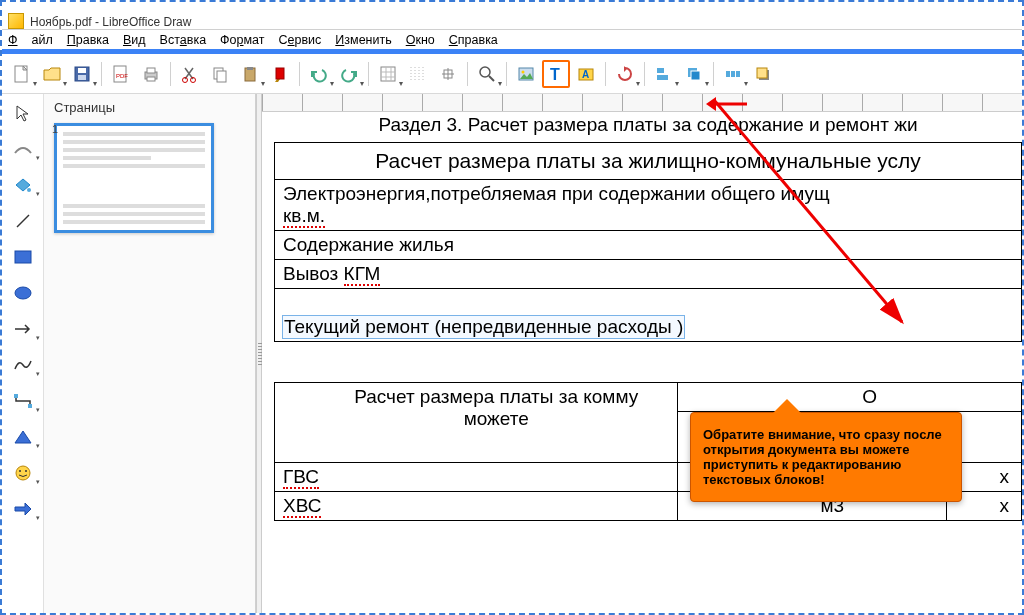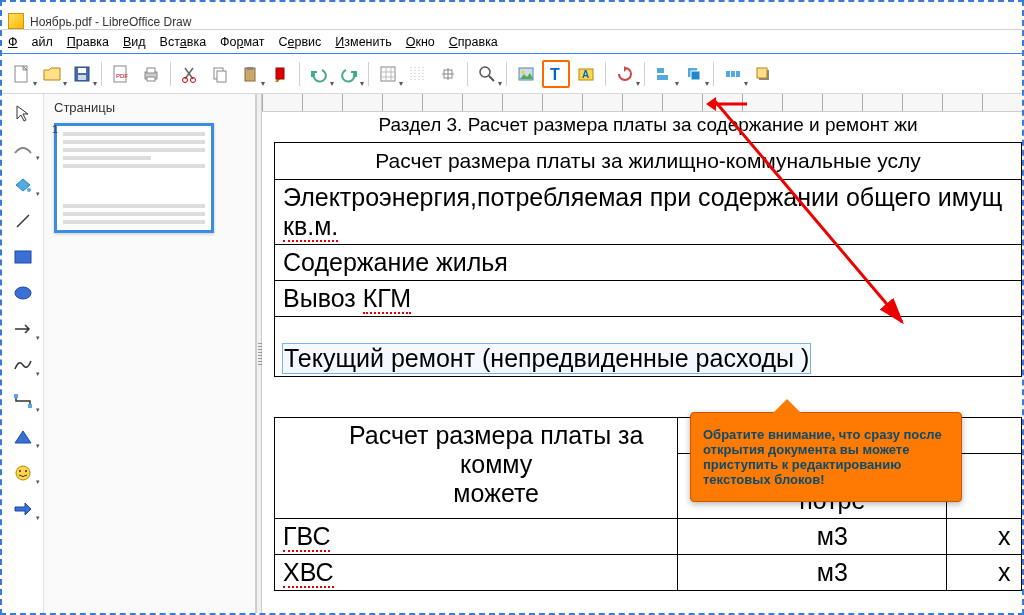--- a/index.html
+++ b/index.html
@@ -1,21 +1,21 @@
 <!DOCTYPE html>
 <html><head>
 <meta charset="utf-8">
 <style>
   * { box-sizing: border-box; margin: 0; padding: 0; font-family: "Segoe UI", Tahoma, sans-serif; }
   body { background: #fff; width: 1024px; height: 615px; overflow: hidden; position: relative; border: 2px dashed #3b7bd6; }
   
   .titlebar { height: 28px; background: #fff; border-bottom: 1px solid #d0d0d0; display: flex; align-items: flex-end; padding: 0 6px; font-size: 12px; color: #333; }
   .titlebar .appicon { width: 16px; height: 16px; background: linear-gradient(135deg,#ffe066,#ffb700); border:1px solid #c99700; margin-right: 6px; }
   
-  .menubar { height: 24px; background: #fff; border-bottom: 1px solid #3b82f6; display: flex; align-items: center; padding: 0 6px; font-size: 12.5px; }
+  .menubar { height: 24px; background: #fff; border-bottom: 5px solid #3b82f6; display: flex; align-items: center; padding: 0 6px; font-size: 12.5px; }
   .menubar span { margin-right: 14px; cursor: default; }
   .menubar span u { text-decoration: underline; }
   
   .toolbar { height: 40px; background: #fff; border-bottom: 1px solid #d9d9d9; display: flex; align-items: center; padding: 0 6px; gap: 2px; }
   .tb-btn { width: 28px; height: 28px; display:flex; align-items:center; justify-content:center; border:1px solid transparent; border-radius:2px; cursor:pointer; position:relative; }
   .tb-btn.drop::after { content:"▾"; font-size:8px; position:absolute; right:-2px; bottom:-1px; color:#555; }
   .tb-btn.highlight { border:2px solid #ff6a00; }
   .tb-sep { width:1px; height:24px; background:#d0d0d0; margin:0 3px; }
   
   .workarea { display:flex; height: calc(100% - 28px - 24px - 40px); }
@@ -32,27 +32,27 @@
   .thumb-num { position:absolute; left:8px; top:6px; font-size:11px; color:#444; }
   
   .splitter { width:6px; background:#f0f0f0; border-left:1px solid #ccc; border-right:1px solid #ccc; position:relative; cursor:col-resize; }
   .splitter::before { content:""; position:absolute; left:1px; top:48%; width:4px; height:24px; background:repeating-linear-gradient(#999,#999 1px,transparent 1px,transparent 3px); }
   
   .canvas { flex:1; background:#fff; position:relative; overflow:hidden; }
   .ruler-h { height:18px; background:#f7f7f7; border-bottom:1px solid #ccc; background-image:repeating-linear-gradient(to right,#aaa 0,#aaa 1px,transparent 1px,transparent 40px); font-size:8px; color:#666; }
   .doc { position:absolute; left:12px; top:20px; right:0; }
   .doc h1 { font-size:19px; font-weight:normal; text-align:center; margin-bottom:6px; white-space:nowrap; }
   .tbl { border-collapse:collapse; width:100%; }
-  .tbl td { border:1.5px solid #000; padding:3px 8px; font-size:25px; vertical-align:top; }
+  .tbl td { border:1.5px solid #000; padding:3px 8px; font-size:19px; vertical-align:top; }
   .tbl .subhead td { text-align:center; font-size:21px; padding:6px; }
   .tbl td.center { text-align:center;padding-left:48px; }
   .red-wave { border-bottom:2px dotted #d00; }
   .editing { outline:1px solid #7ab3e8; background:#f4f9ff; display:inline-block; padding:0 1px;margin-top:24px; }
   
-  .callout { position:absolute; left:688px; top:410px; width:272px; background:#ff7a00; color:#0c4a6e; border:1px solid #cc5500; border-radius:4px; padding:14px 12px; font-size:13px; font-weight:bold; box-shadow:0 2px 6px rgba(0,0,0,.3); }
+  .callout { position:absolute; left:688px; top:410px; width:272px; background:#ff7a00; color:#000000; border:1px solid #cc5500; border-radius:4px; padding:14px 12px; font-size:13px; font-weight:bold; box-shadow:0 2px 6px rgba(0,0,0,.3); }
   .callout::before { content:""; position:absolute; top:-30px; left:80px; border:16px solid transparent; border-bottom-color:#ff7a00; }
   
   svg.arrow { position:absolute; pointer-events:none; }
 </style>
 </head>
 <body>
 
 <div class="titlebar">
   <div class="appicon"></div>
   <span>Ноябрь.pdf - LibreOffice Draw</span>

